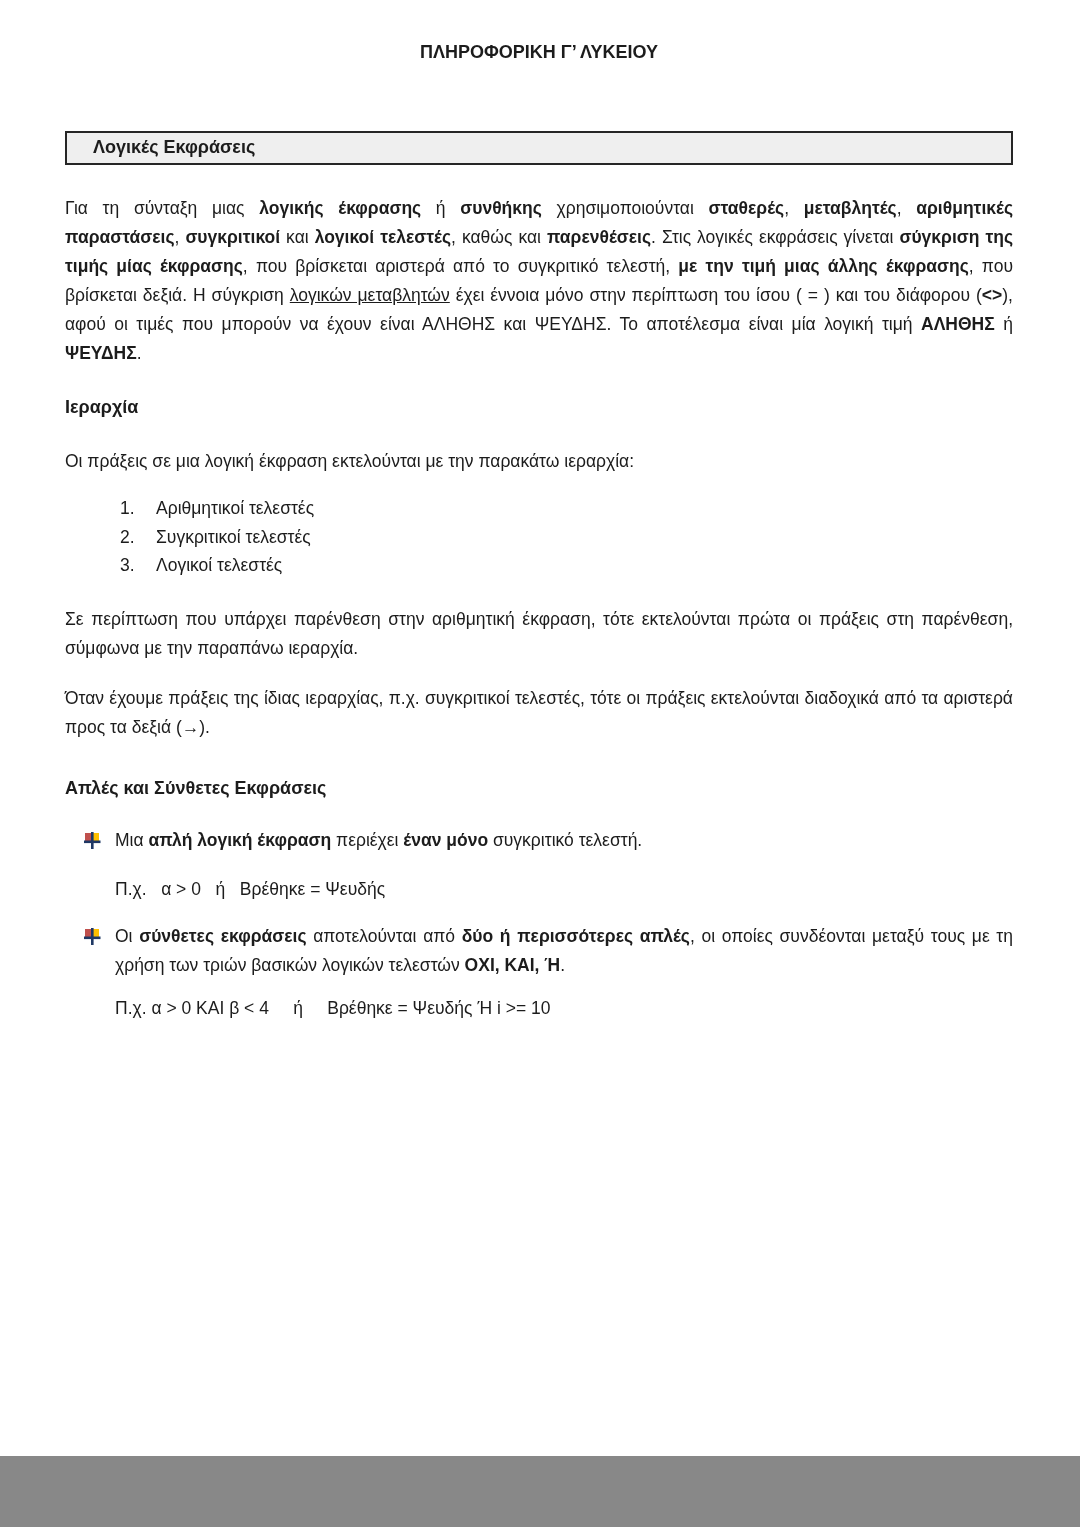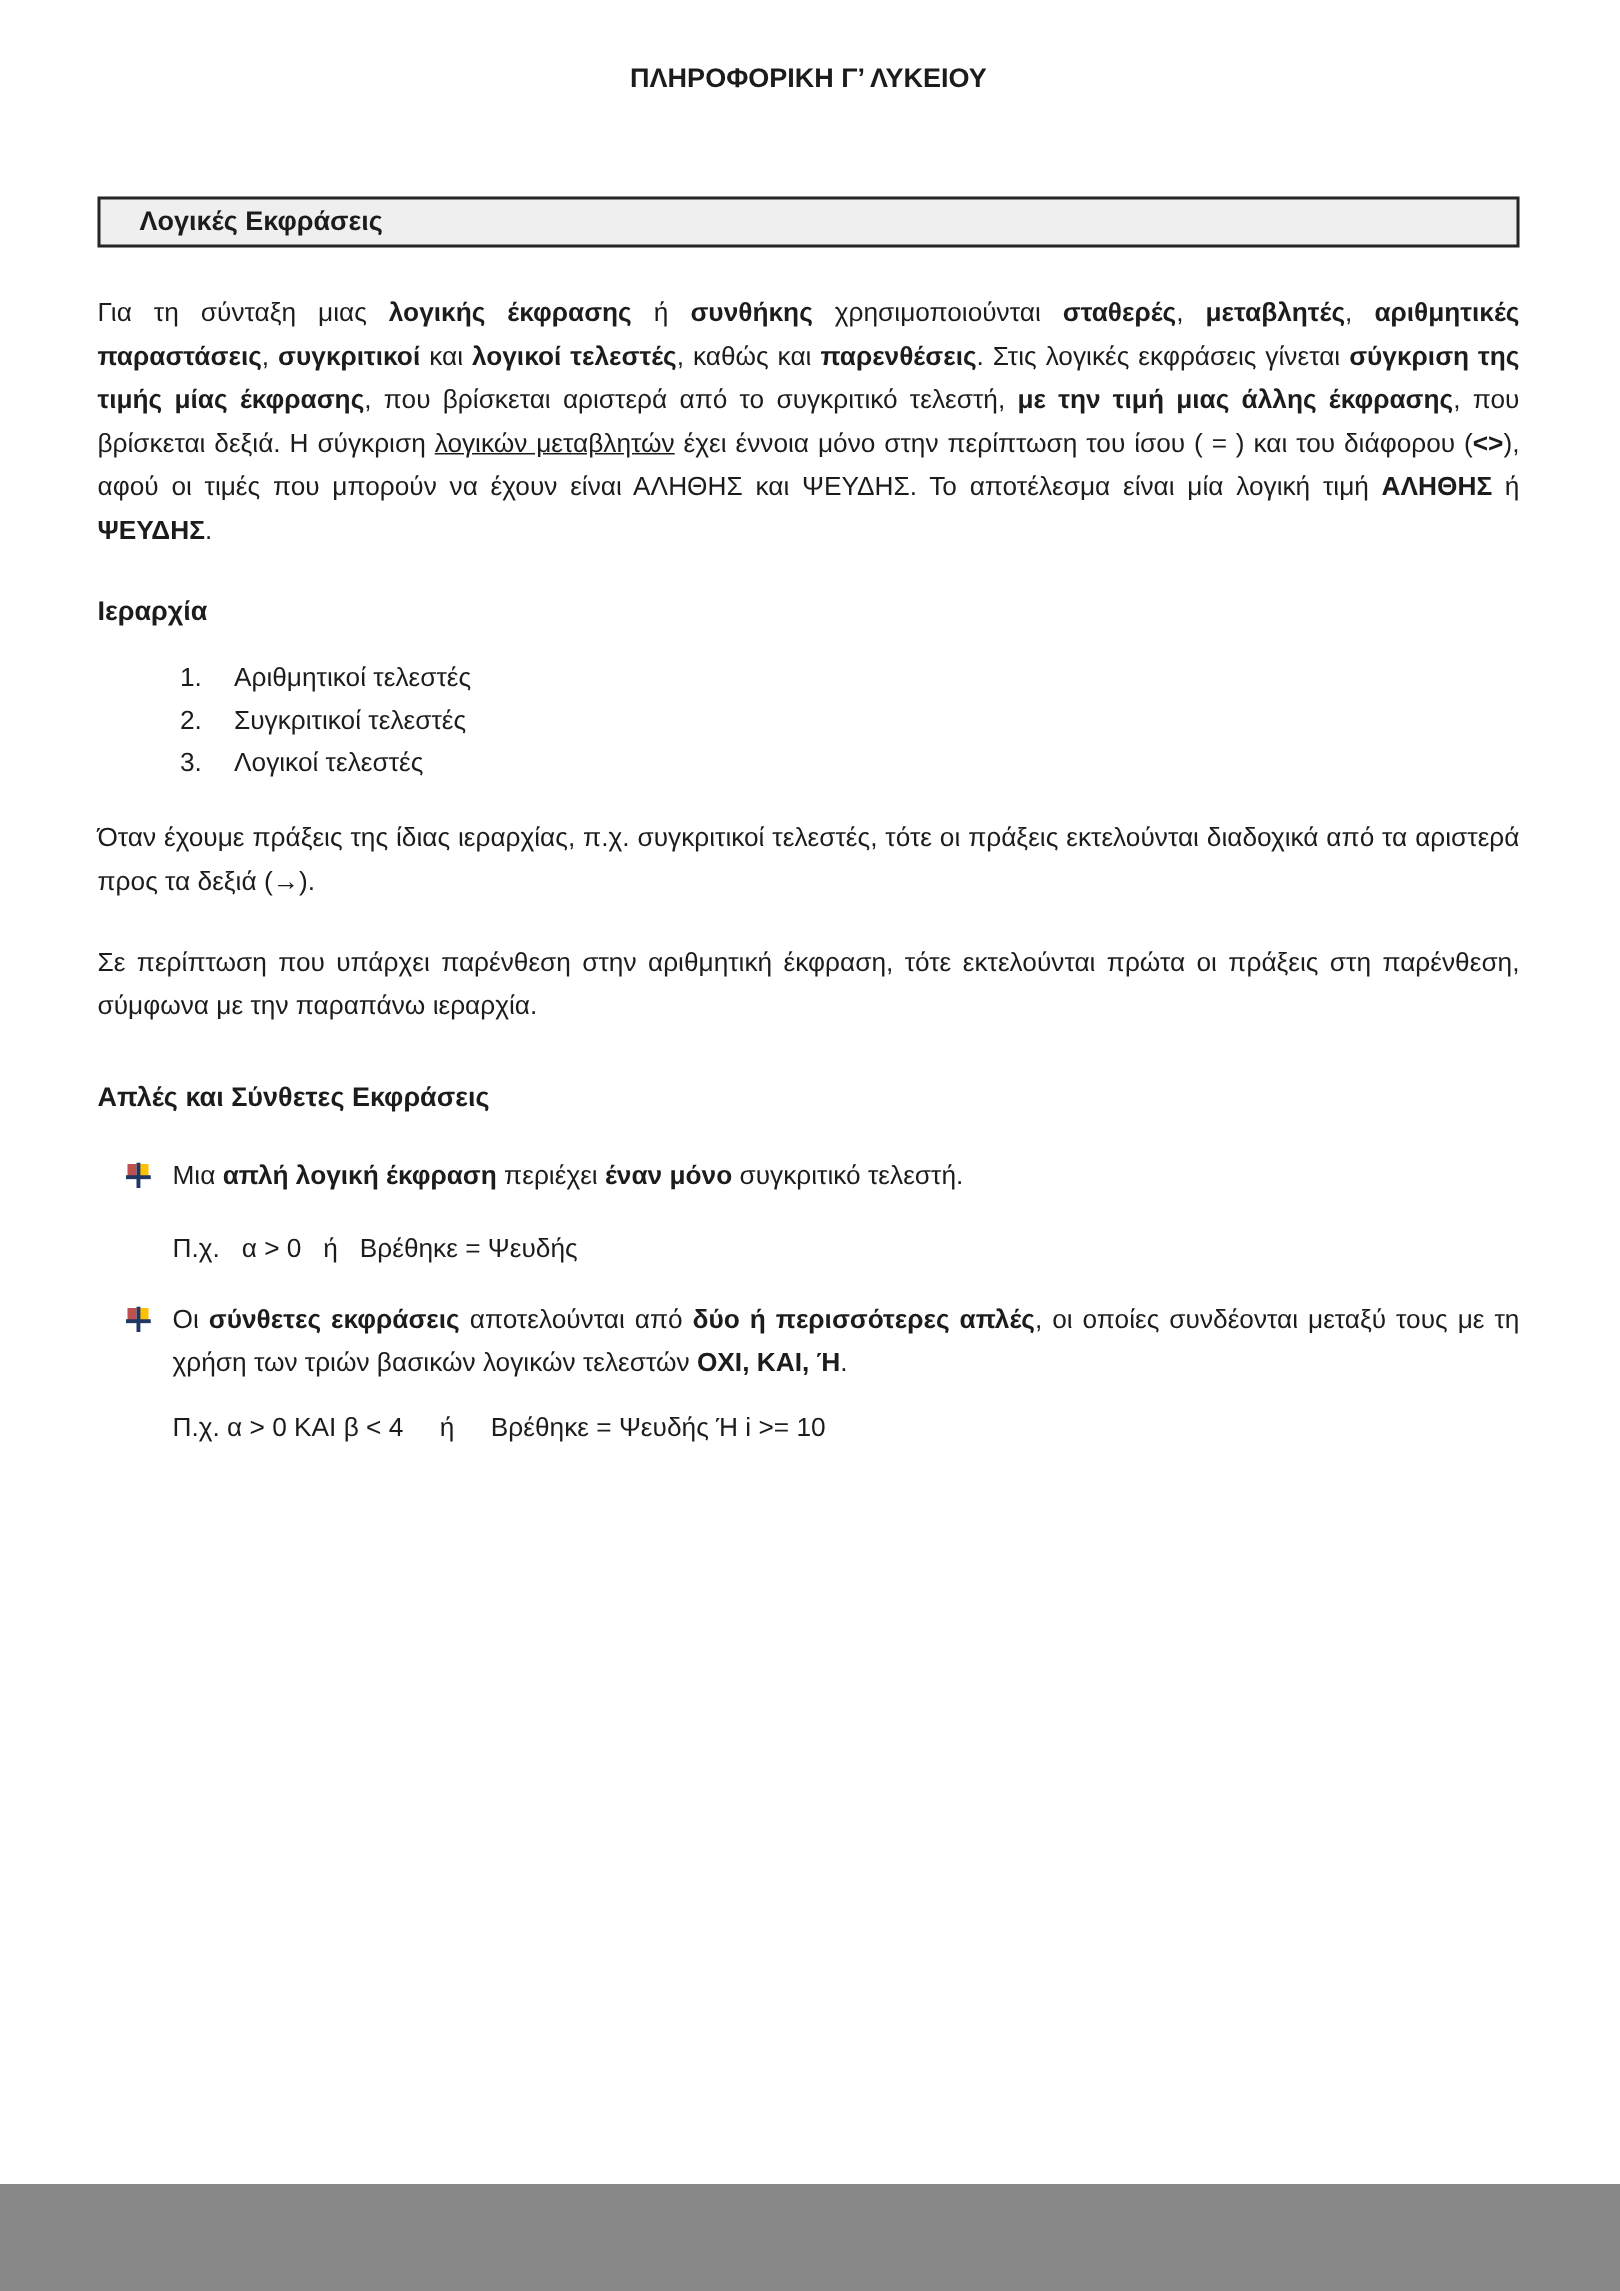--- a/index.html
+++ b/index.html
@@ -120,39 +120,40 @@
     <div class="doc-header">ΠΛΗΡΟΦΟΡΙΚΗ Γ’ ΛΥΚΕΙΟΥ</div>
 
     <div class="title-box">
       <span>Λογικές Εκφράσεις</span>
     </div>
 
     <p class="para first"><span>Για τη σύνταξη μιας </span><span class="seg-b">λογικής έκφρασης</span><span> ή </span><span class="seg-b">συνθήκης</span><span> χρησιμοποιούνται </span><span class="seg-b">σταθερές</span><span>, </span><span class="seg-b">μεταβλητές</span><span>, </span><span class="seg-b">αριθμητικές παραστάσεις</span><span>, </span><span class="seg-b">συγκριτικοί</span><span> και </span><span class="seg-b">λογικοί τελεστές</span><span>, καθώς και </span><span class="seg-b">παρενθέσεις</span><span>. Στις λογικές εκφράσεις γίνεται </span><span class="seg-b">σύγκριση της τιμής μίας έκφρασης</span><span>, που βρίσκεται αριστερά από το συγκριτικό τελεστή, </span><span class="seg-b">με την τιμή μιας άλλης έκφρασης</span><span>, που βρίσκεται δεξιά. Η σύγκριση </span><span class="seg-u">λογικών μεταβλητών</span><span> έχει έννοια μόνο στην περίπτωση του ίσου ( = ) και του διάφορου (</span><span class="seg-b">&lt;&gt;</span><span>), αφού οι τιμές που μπορούν να έχουν είναι ΑΛΗΘΗΣ και ΨΕΥΔΗΣ. Το αποτέλεσμα είναι μία λογική τιμή </span><span class="seg-b">ΑΛΗΘΗΣ</span><span> ή </span><span class="seg-b">ΨΕΥΔΗΣ</span><span>.</span></p>
 
     <div class="subheading">Ιεραρχία</div>
 
+    <p class="lead">Οι πράξεις σε μια λογική έκφραση εκτελούνται με την παρακάτω ιεραρχία:</p>
 
     <div class="num-list">
       <div class="li">
         <span class="num">1.</span>
         <span>Αριθμητικοί τελεστές</span>
       </div>
       <div class="li">
         <span class="num">2.</span>
         <span>Συγκριτικοί τελεστές</span>
       </div>
       <div class="li">
         <span class="num">3.</span>
         <span>Λογικοί τελεστές</span>
       </div>
     </div>
 
+    <p class="para" style="margin-top:25px">Σε περίπτωση που υπάρχει παρένθεση στην αριθμητική έκφραση, τότε εκτελούνται πρώτα οι πράξεις στη παρένθεση, σύμφωνα με την παραπάνω ιεραρχία.</p>
+
     <p class="para" style="margin-top:21px">Όταν έχουμε πράξεις της ίδιας ιεραρχίας, π.χ. συγκριτικοί τελεστές, τότε οι πράξεις εκτελούνται διαδοχικά από τα αριστερά προς τα δεξιά (→).</p>
-
-    <p class="para" style="margin-top:25px">Σε περίπτωση που υπάρχει παρένθεση στην αριθμητική έκφραση, τότε εκτελούνται πρώτα οι πράξεις στη παρένθεση, σύμφωνα με την παραπάνω ιεραρχία.</p>
 
     <div class="subheading" style="margin-top:34px">Απλές και Σύνθετες Εκφράσεις</div>
 
     <div class="bullet">
       <svg class="bullet-icon" viewBox="0 0 17 17" aria-hidden="true">
         <rect x="1" y="1" width="6" height="8" fill="var(--bullet-red)"></rect>
         <rect x="9" y="1" width="6" height="8" fill="var(--bullet-yellow)"></rect>
         <rect x="7" y="0" width="2.6" height="17" fill="var(--bullet-navy)"></rect>
         <rect x="0" y="8.5" width="16.5" height="2.6" fill="var(--bullet-navy)"></rect>
       </svg>

